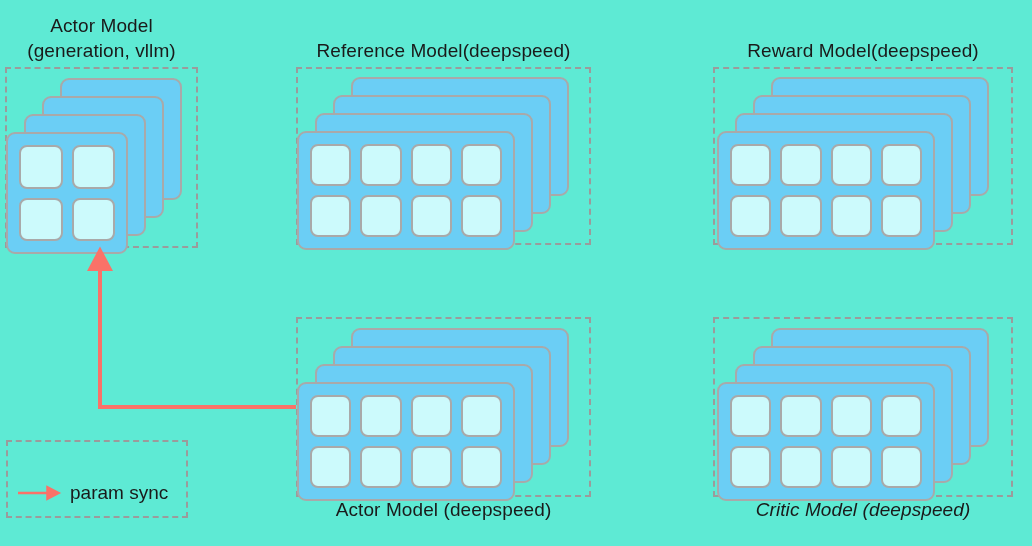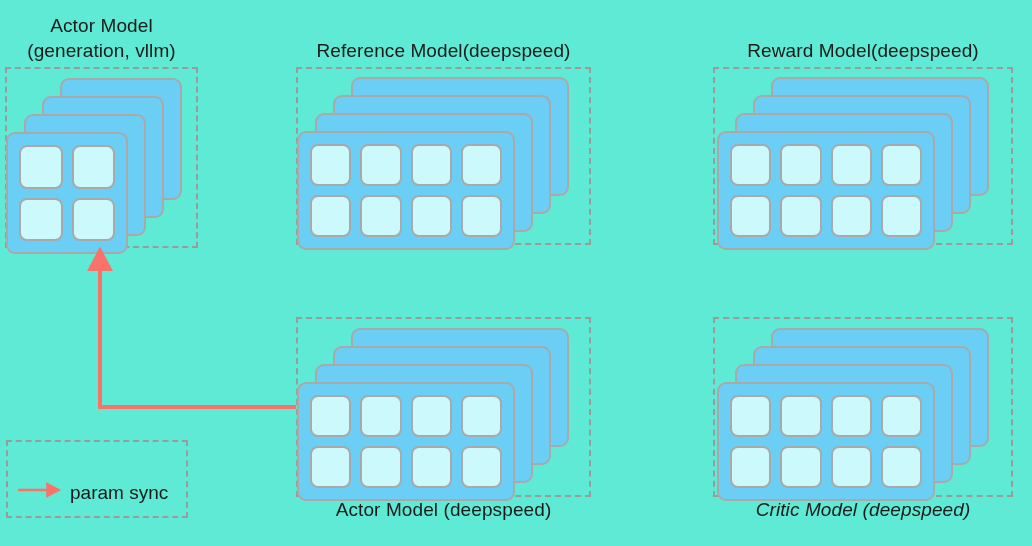--- a/index.html
+++ b/index.html
@@ -95,20 +95,21 @@
     overflow: visible;
   }
 
   
   #legend {
     position: absolute;
   }
   .legend-row {
     position: absolute;
     display: flex;
+    align-items: center;
   }
   .legend-label {
     color: #1a1a1a;
     font-size: 19px;
     line-height: 22px;
     white-space: nowrap;
     font-family: "Liberation Sans", sans-serif;
   }
 </style>
 </head>

